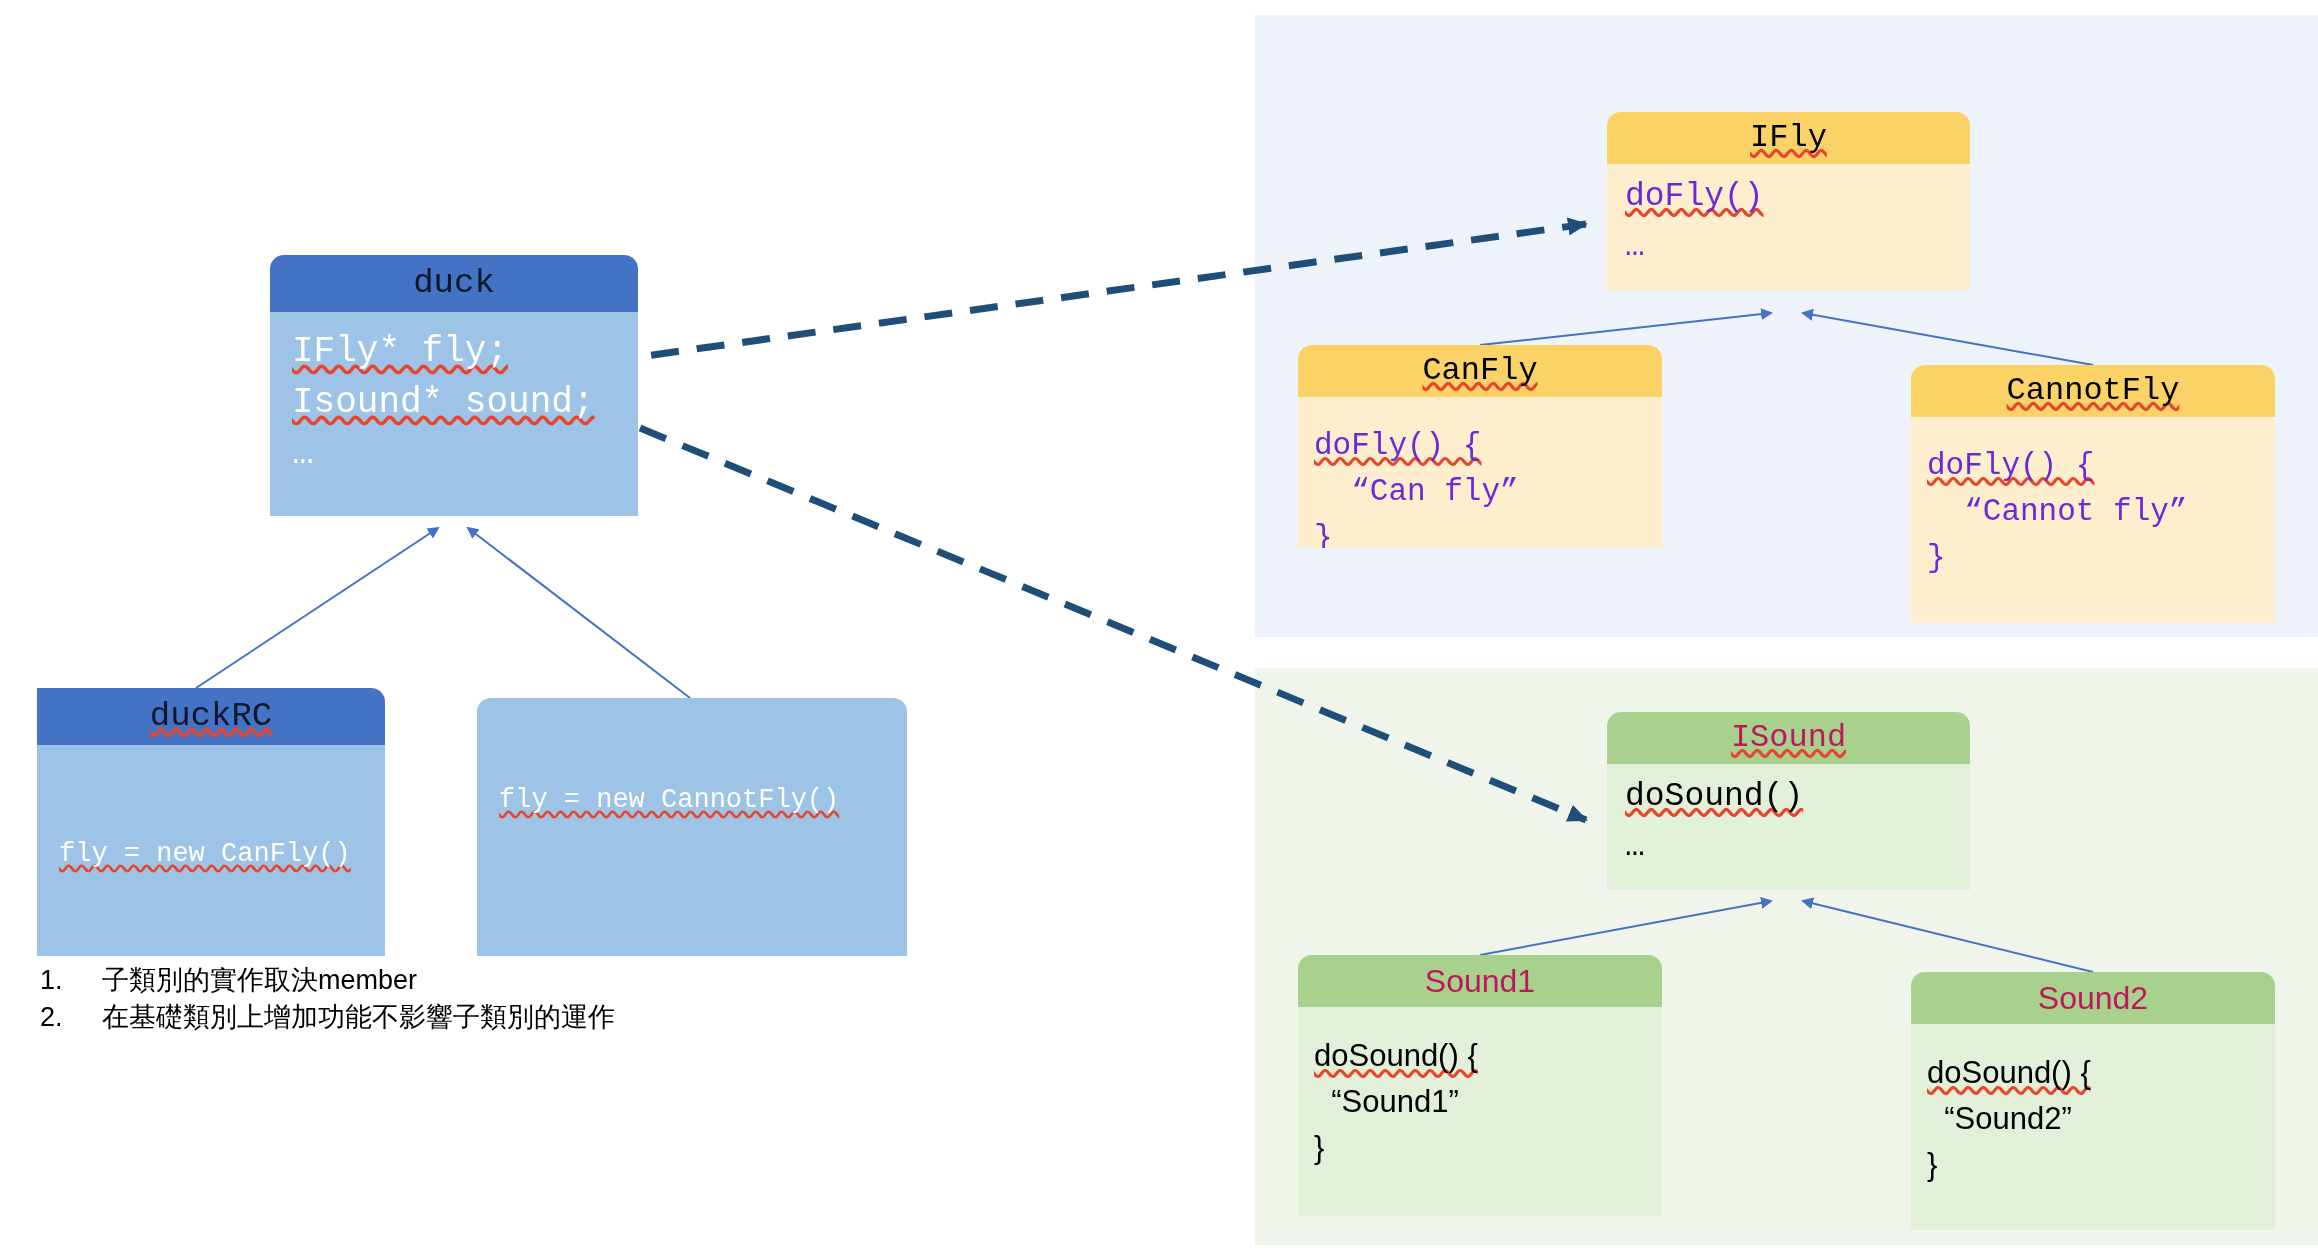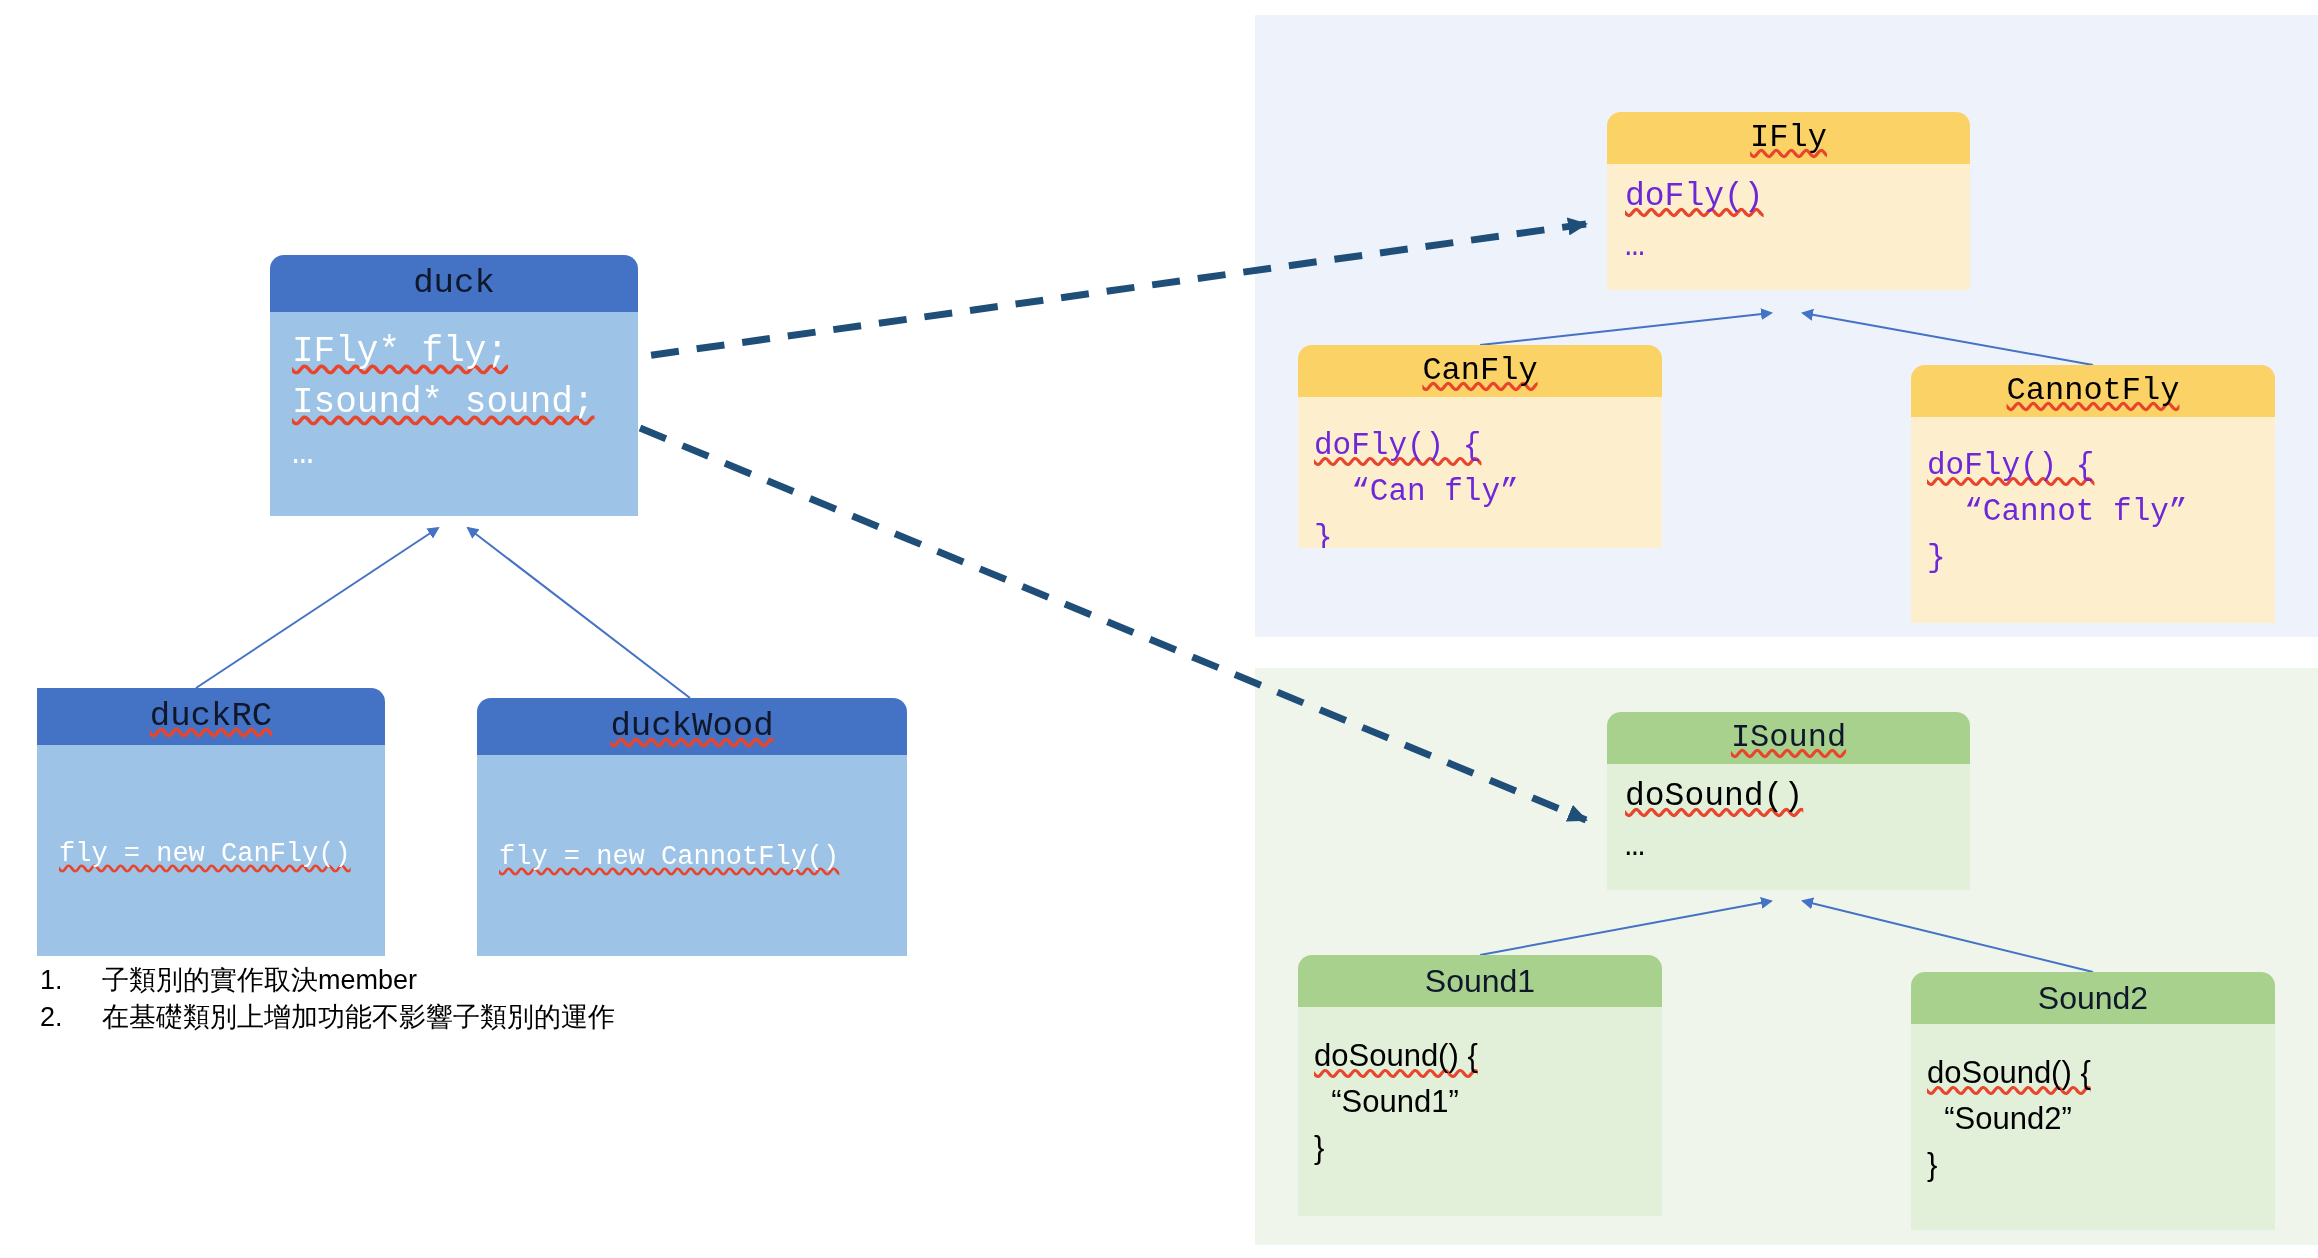--- a/index.html
+++ b/index.html
@@ -73,21 +73,21 @@
     font-family: "Liberation Mono", monospace;
   }
   .yellow .body {
     background: #FDEFCD;
     color: #6d28d9;
     font-family: "Liberation Mono", monospace;
   }
   
   .green .hdr {
     background: #A9D18E;
-    color: #0f172a;
+    color: #be185d;
     font-family: "Liberation Mono", monospace;
   }
   .green .body {
     background: #E2EFD9;
     color: #000000;
     font-family: "Liberation Mono", monospace;
   }
   .green.sans .hdr { font-family: "Liberation Sans", sans-serif; }
   .green.sans .body { font-family: "Liberation Sans", sans-serif; }
 
@@ -193,21 +193,20 @@
     <div class="hdr">duck</div>
     <div class="body"><span class="sp">IFly* fly;</span><br><span class="sp">Isound* sound;</span><br><span>…</span></div>
   </div>
 
   <div class="uml blue" id="box-duckrc">
     <div class="hdr"><span class="u sp">duckRC</span></div>
     <div class="body"><span class="sp">fly = new CanFly()</span></div>
   </div>
 
   <div class="uml blue" id="box-duckwood">
-    <div class="hdr"><span class="u sp">duckWood</span></div>
     <div class="body"><span class="sp">fly = new CannotFly()</span></div>
   </div>
 
   <div class="uml yellow" id="box-ifly">
     <div class="hdr"><span class="u sp">IFly</span></div>
     <div class="body"><span class="sp">doFly()</span><br><span>…</span></div>
   </div>
 
   <div class="uml yellow" id="box-canfly">
     <div class="hdr"><span class="u sp">CanFly</span></div>

